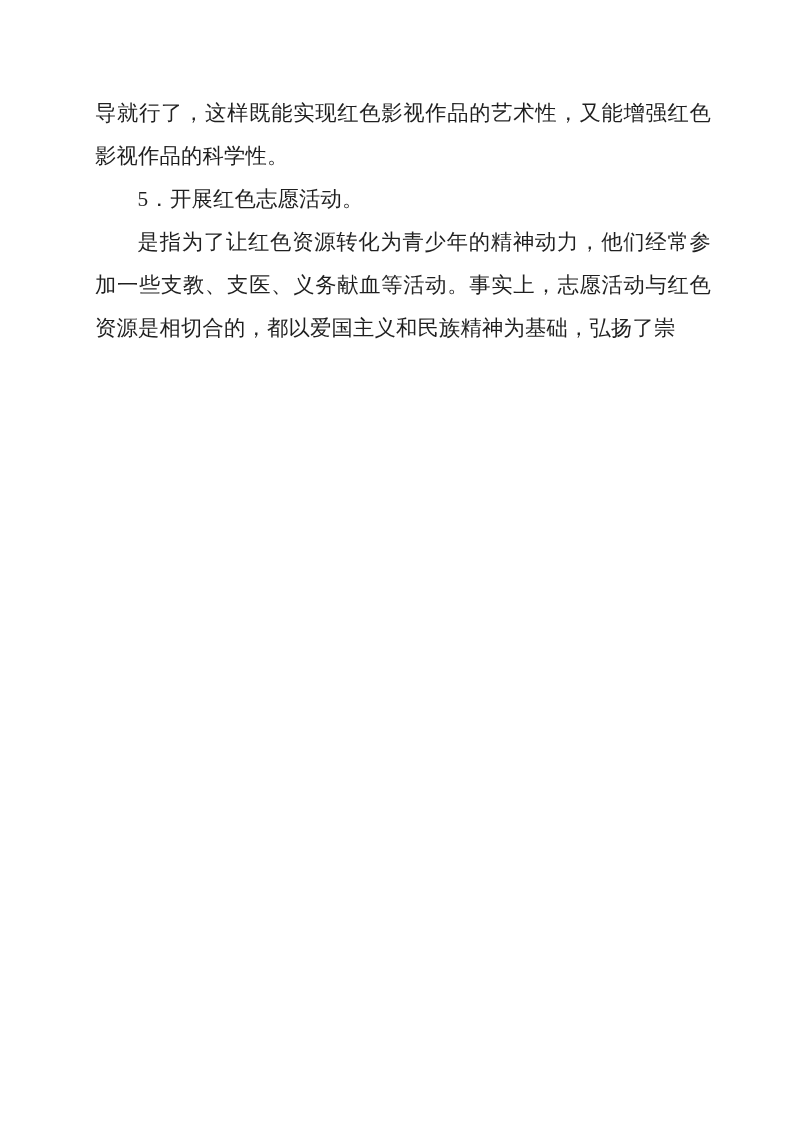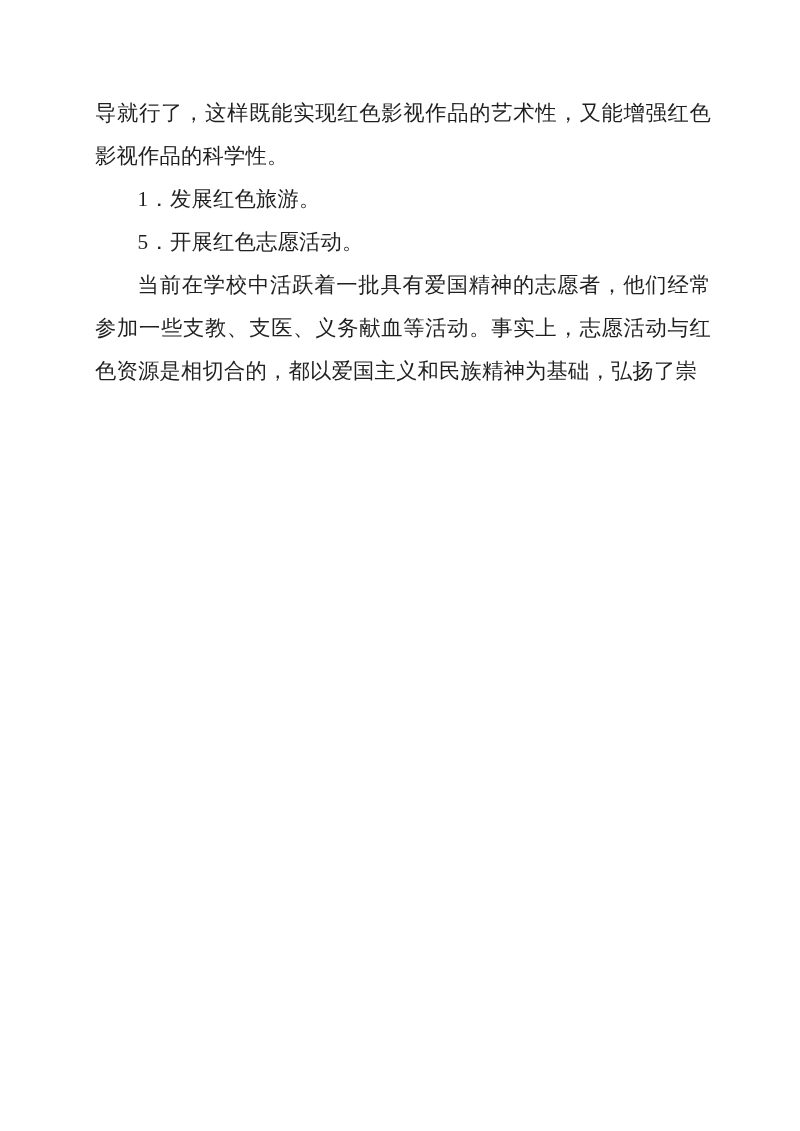--- a/index.html
+++ b/index.html
@@ -49,20 +49,19 @@
     color: #2a2a2a;
     font-family: "Liberation Serif", serif;
   }
 </style>
 </head>
 <body>
 
 <div class="page">
   <div class="doc-body" id="doc-body">
       <p class="">导就行了，这样既能实现红色影视作品的艺术性，又能增强红色影视作品的科学性。</p>
-      <p class="indent">1．发展红色旅游。</p>
       <p class="indent">5．开展红色志愿活动。</p>
-      <p class="indent">当前在学校中活跃着一批具有爱国精神的志愿者，他们经常参加一些支教、支医、义务献血等活动。事实上，志愿活动与红色资源是相切合的，都以爱国主义和民族精神为基础，弘扬了崇</p>
+      <p class="indent">是指为了让红色资源转化为青少年的精神动力，他们经常参加一些支教、支医、义务献血等活动。事实上，志愿活动与红色资源是相切合的，都以爱国主义和民族精神为基础，弘扬了崇</p>
     </div>
   <div class="footer">
     <span class="page-number">7</span>
   </div>
 </div>
 
 </body></html>

